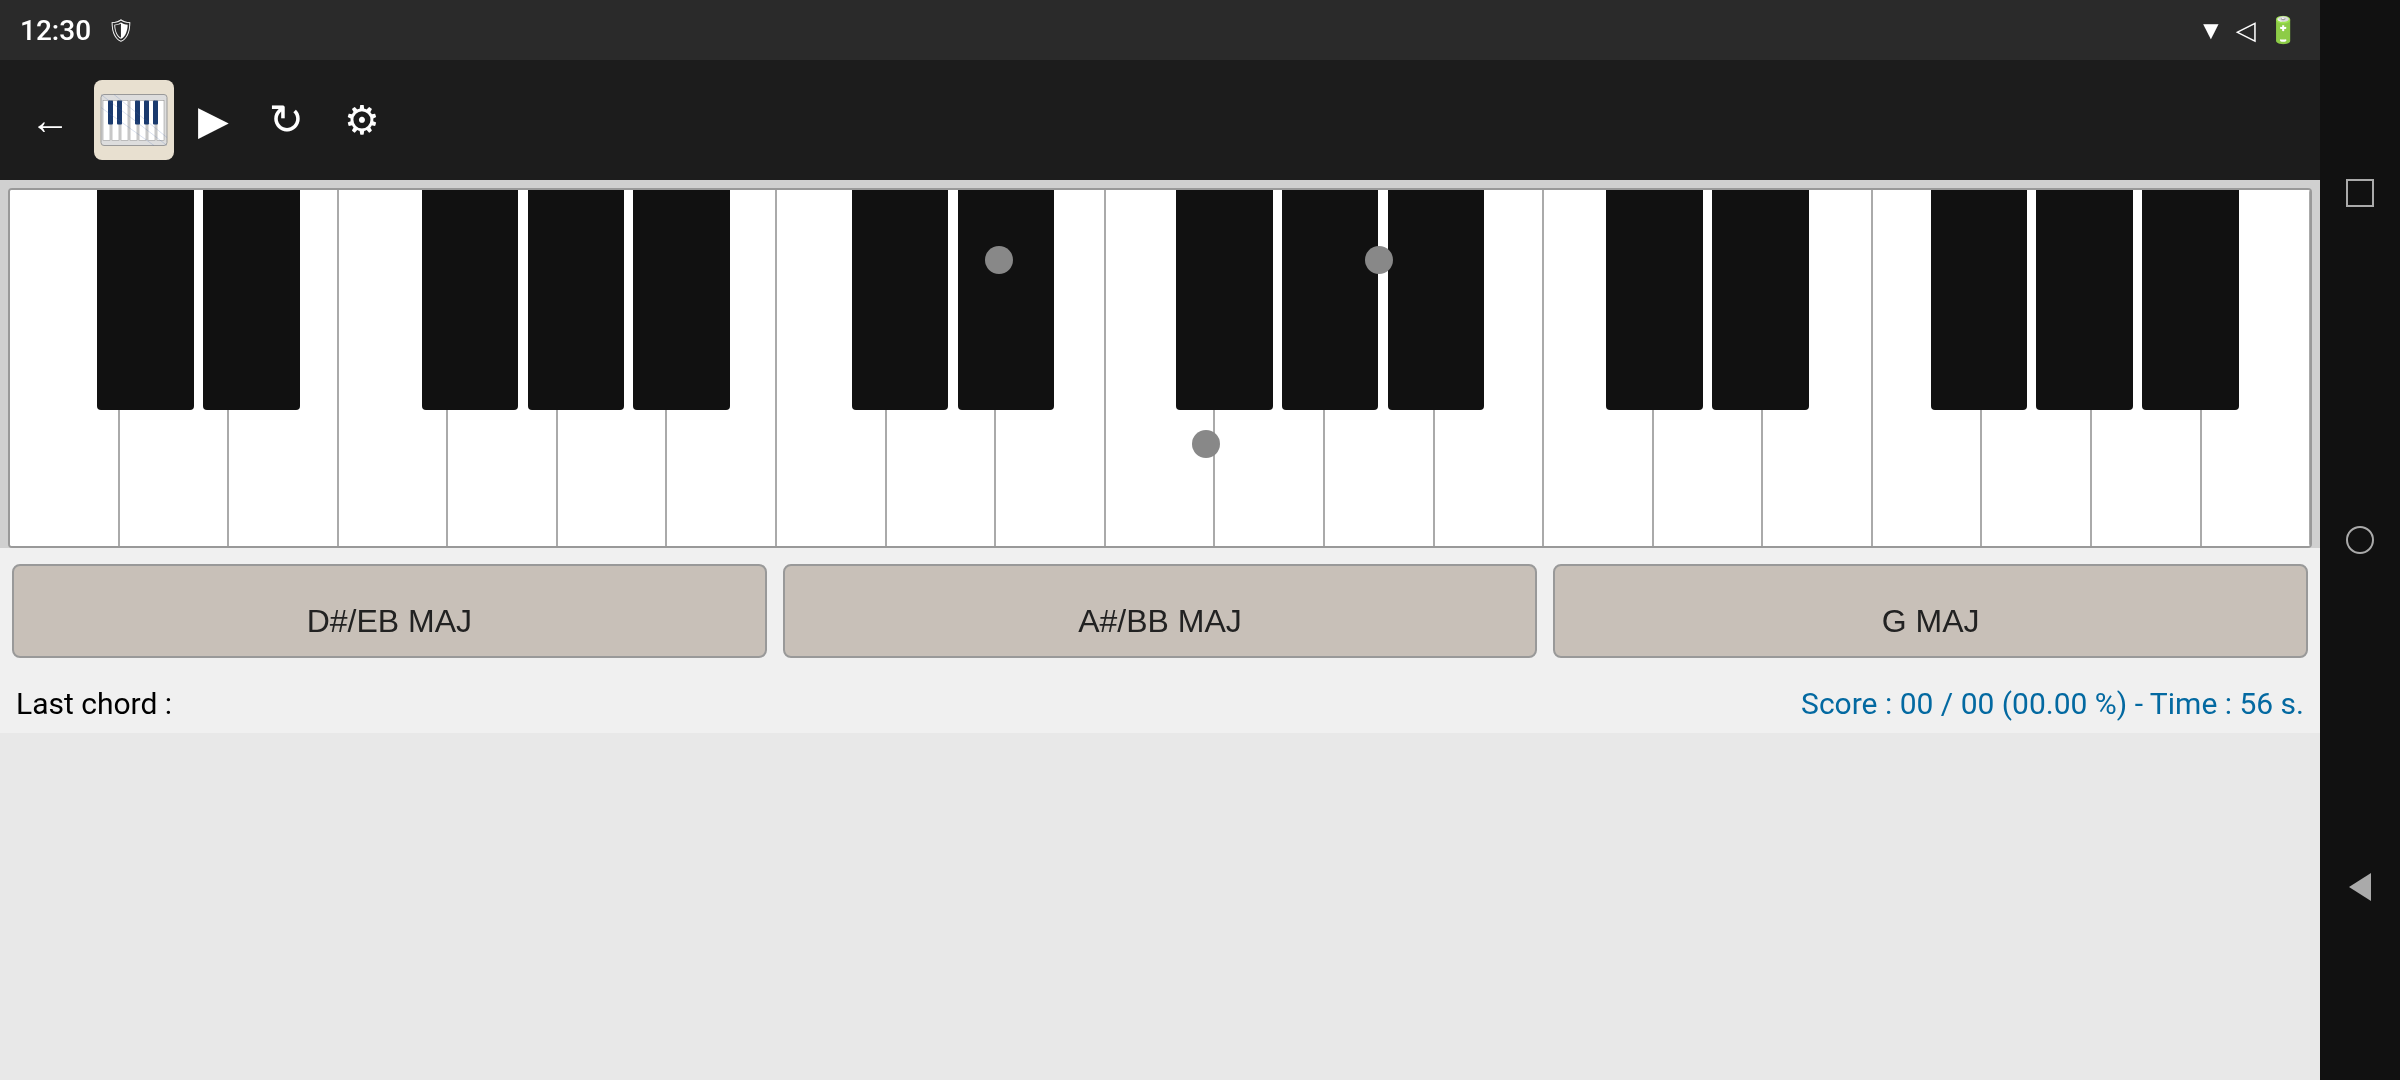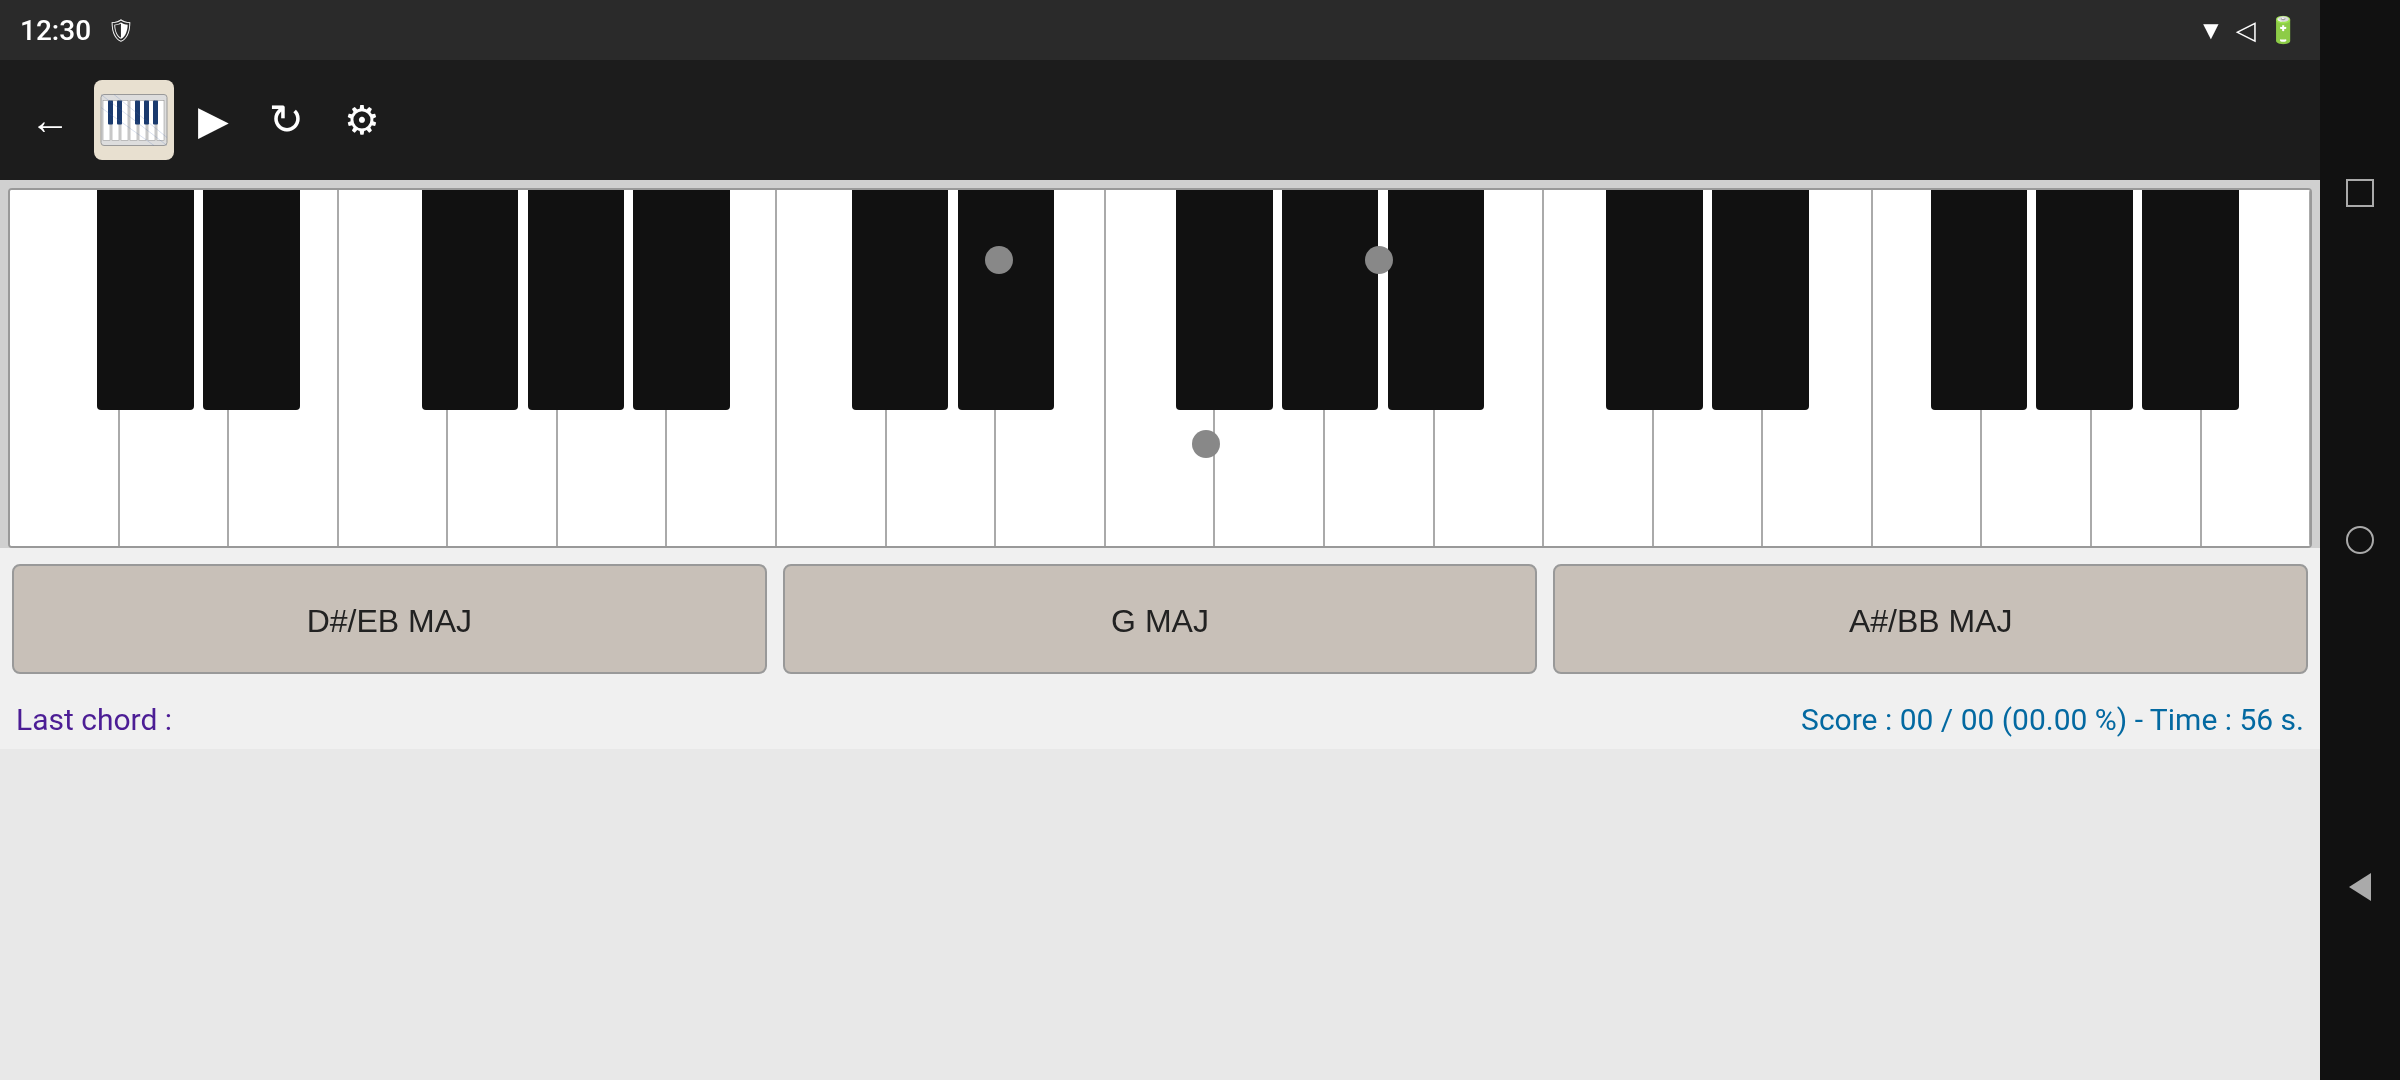--- a/index.html
+++ b/index.html
@@ -184,21 +184,21 @@
     
     .chord-buttons {
       display: flex;
       gap: 16px;
       padding: 16px 12px;
       background: #f0f0f0;
     }
 
     .chord-btn {
       flex: 1;
-      height: 110px;
+      height: 94px;
       background: #c8c0b8;
       border: 2px solid #999;
       border-radius: 8px;
       font-size: 32px;
       font-weight: 500;
       color: #222;
       cursor: pointer;
       text-align: center;
       line-height: 110px;
     }
@@ -207,21 +207,21 @@
     .game-status {
       display: flex;
       align-items: center;
       justify-content: space-between;
       padding: 12px 16px;
       background: #f0f0f0;
     }
 
     .last-chord-label {
       font-size: 30px;
-      color: #4c1d95;
+      color: #000000;
       font-weight: 400;
     }
 
     .score-time-label {
       font-size: 30px;
       color: #0369a1;
       font-weight: 400;
     }
 
     
@@ -378,22 +378,22 @@
       </div>
 
       <div class="piano-dot" style="left: calc(43.0% - 14px); top: 56px;"></div>
       <div class="piano-dot" style="left: calc(59.5% - 14px); top: 56px;"></div>
       <div class="piano-dot" style="left: calc(52.0% - 14px); top: 240px;"></div>
     </div>
   </div>
 
   <div class="chord-buttons">
     <button class="chord-btn">D#/EB MAJ</button>
+    <button class="chord-btn">A#/BB MAJ</button>
     <button class="chord-btn">G MAJ</button>
-    <button class="chord-btn">A#/BB MAJ</button>
   </div>
 
   <div class="game-status">
     <span class="last-chord-label">Last chord :</span>
     <span class="score-time-label">Score :  00 / 00 (00.00 %)  - Time :  56  s.</span>
   </div>
 
   <div class="content-area"></div>
 
 </div>

